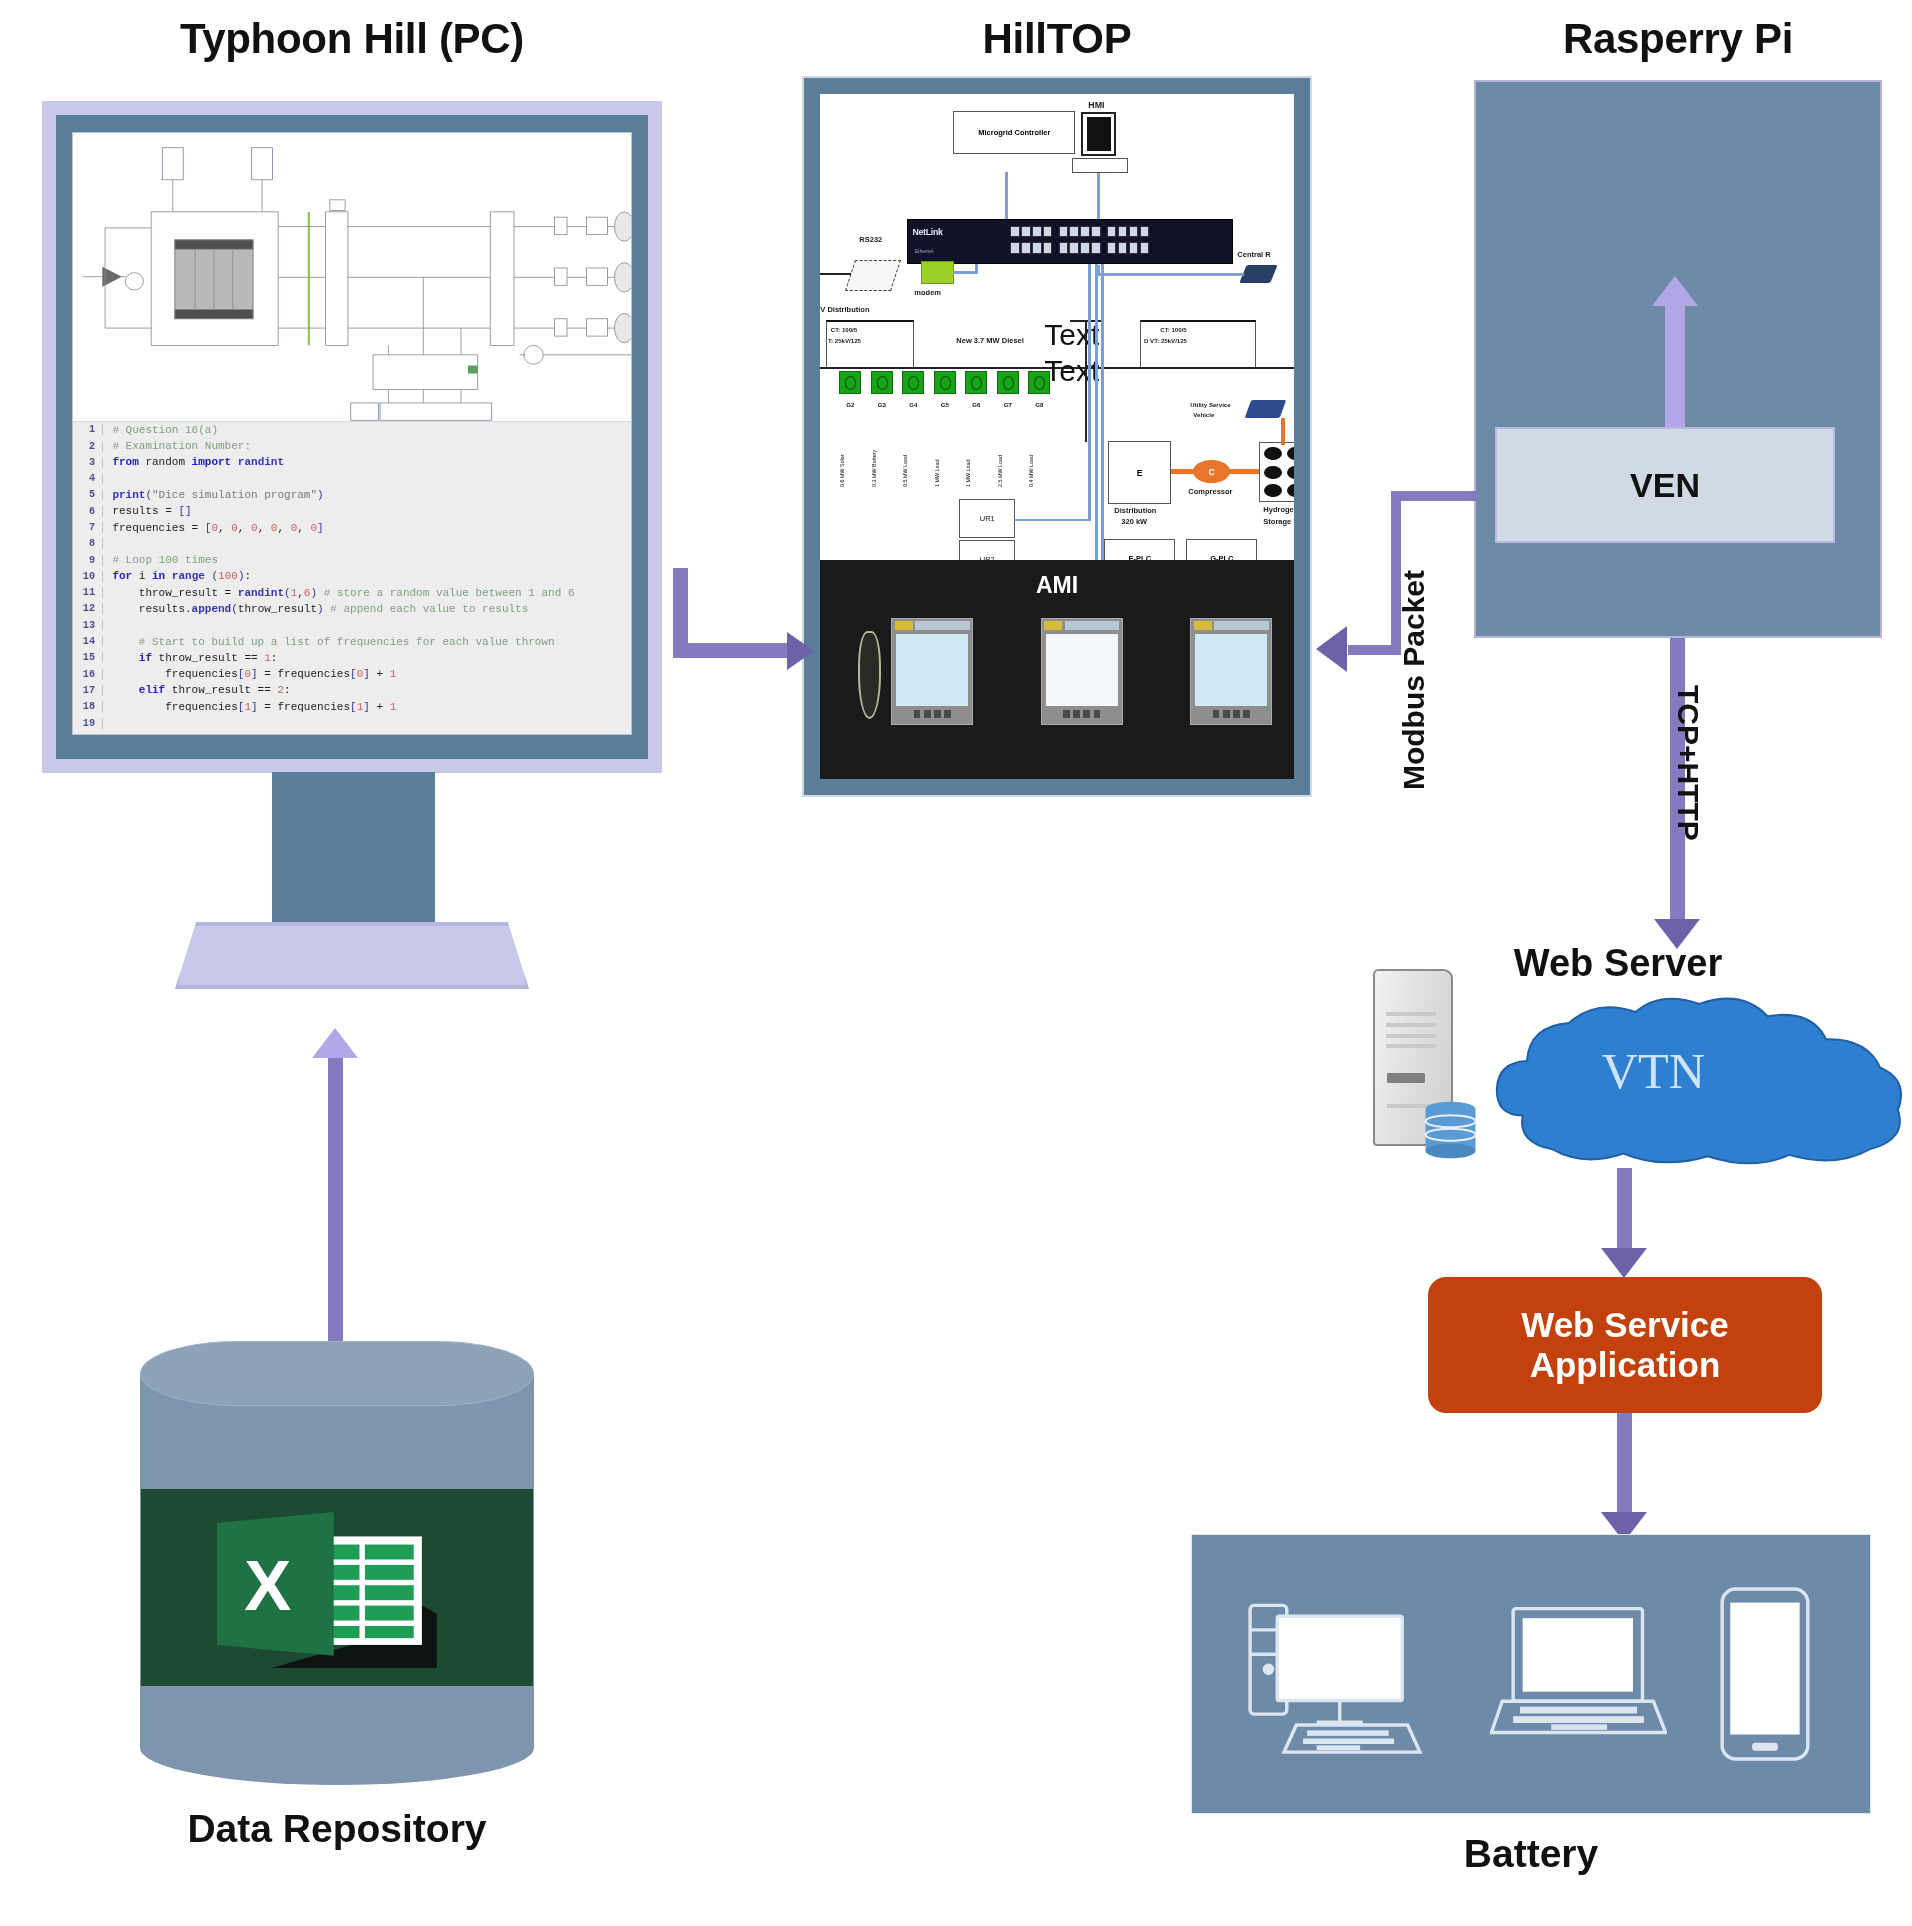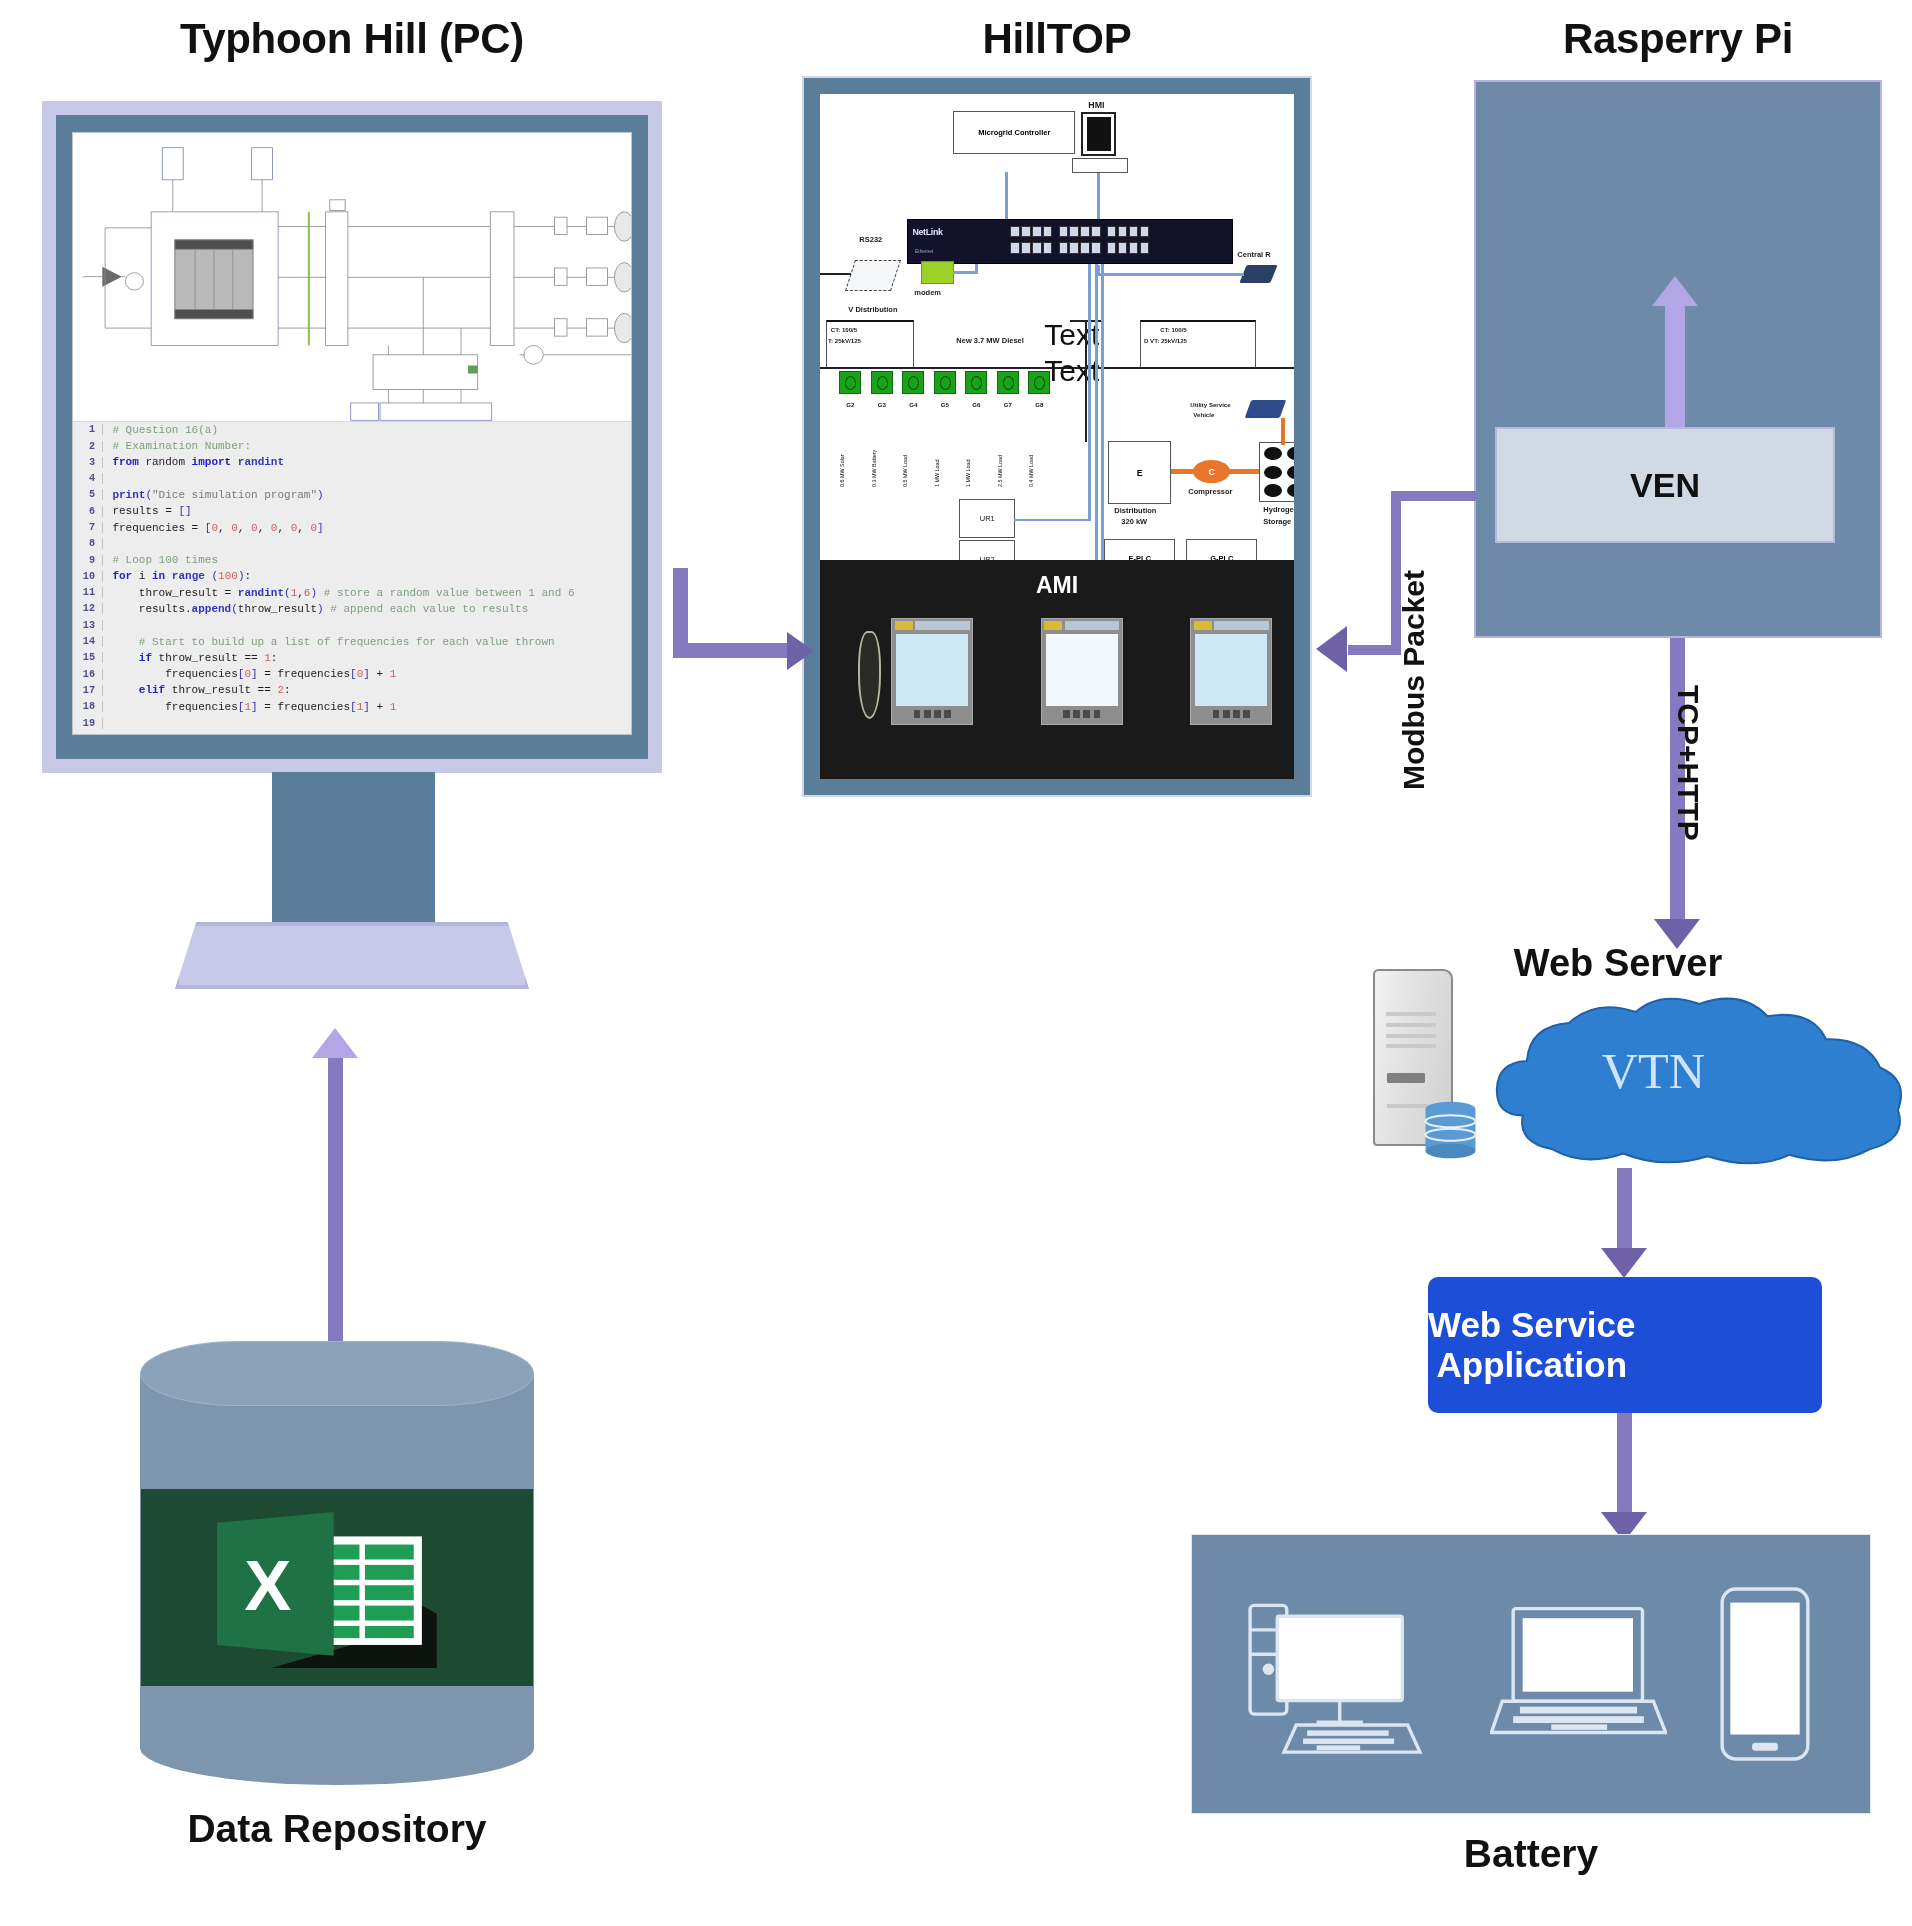--- a/index.html
+++ b/index.html
@@ -106,22 +106,22 @@
     background: linear-gradient(100deg,#f2f2f2 0%,#e2e2e2 40%,#cfcfcf 100%);
     border: 2px solid #8b8b8b; border-radius: 5.4px 9.5px 4.1px 4.1px;
   }
   .tower-slot { position: absolute; left: 11px; width: 50px; height: 4.1px; background: #c9c9c9; border-radius: 1.4px; }
   #db-cyl { left: 1424px; top: 1101px; width: 53px; height: 58px; }
   #vtn-cloud { left: 1482px; top: 986px; width: 435px; height: 184px; }
 
   
   #web-service {
     left: 1428px; top: 1277px; width: 394px; height: 136px;
-    background: #1d4ed8; border-radius: 10px;
-    display: flex; align-items: center; text-align: center;
+    background: #c2410c; border-radius: 18px;
+    display: flex; align-items: center; justify-content: center; text-align: center;
     color: #fff; font-weight: bold; font-size: 35px; line-height: 1.15;
   }
 
   
   #client-panel {
     left: 1191px; top: 1534px; width: 680px; height: 280px;
     background: #6d8ba8; border: 1.4px solid #dfe6ee;
     display: flex; align-items: center; justify-content: space-around; padding: 0 31px;
   }
   .dev { stroke: #dce6f2; fill: none; stroke-width: 5; }
@@ -372,21 +372,21 @@
       <div class="net-label" style="left:94px; top:194px;">modem</div>
       <div class="blk-wire" style="left:0px; top:179px; width:31px; height:2px;"></div>
       <div class="blue-wire" style="left:133px; top:177px; width:24.5px; height:2.7px;"></div>
       <div class="blue-wire" style="left:155px; top:170px; width:2.7px; height:10.2px;"></div>
 
       <div class="net-label" style="left:417px; top:156px;">Central R</div>
       <div class="abs" style="left:423px; top:171px; width:31px; height:17.7px; background:#2a3f66; transform:skewX(-22deg); border-radius:2px;"></div>
       <div class="blue-wire" style="left:277px; top:171px; width:2.7px; height:9.5px;"></div>
       <div class="blue-wire" style="left:277px; top:179px; width:147px; height:2.7px;"></div>
 
-      <div class="net-label" style="left:0px; top:211px; font-weight:bold;margin-left:28px;">V Distribution</div>
+      <div class="net-label" style="left:0px; top:211px; font-weight:bold;">V Distribution</div>
 
       <div class="net-box" style="left:5.4px; top:226px; width:88px; height:48px; border-top:2px solid #111;">
         <div class="net-label tiny" style="left:4.1px; top:4.1px;">CT: 100/5</div>
         <div class="net-label tiny" style="left:1.4px; top:15px;">T: 25kV/125</div>
       </div>
       <div class="net-box" style="left:320px; top:226px; width:116px; height:48px; border-top:2px solid #111;">
         <div class="net-label tiny" style="left:19px; top:4.1px;">CT: 100/5</div>
         <div class="net-label tiny" style="left:2.7px; top:15px;">D VT: 25kV/125</div>
       </div>
 

